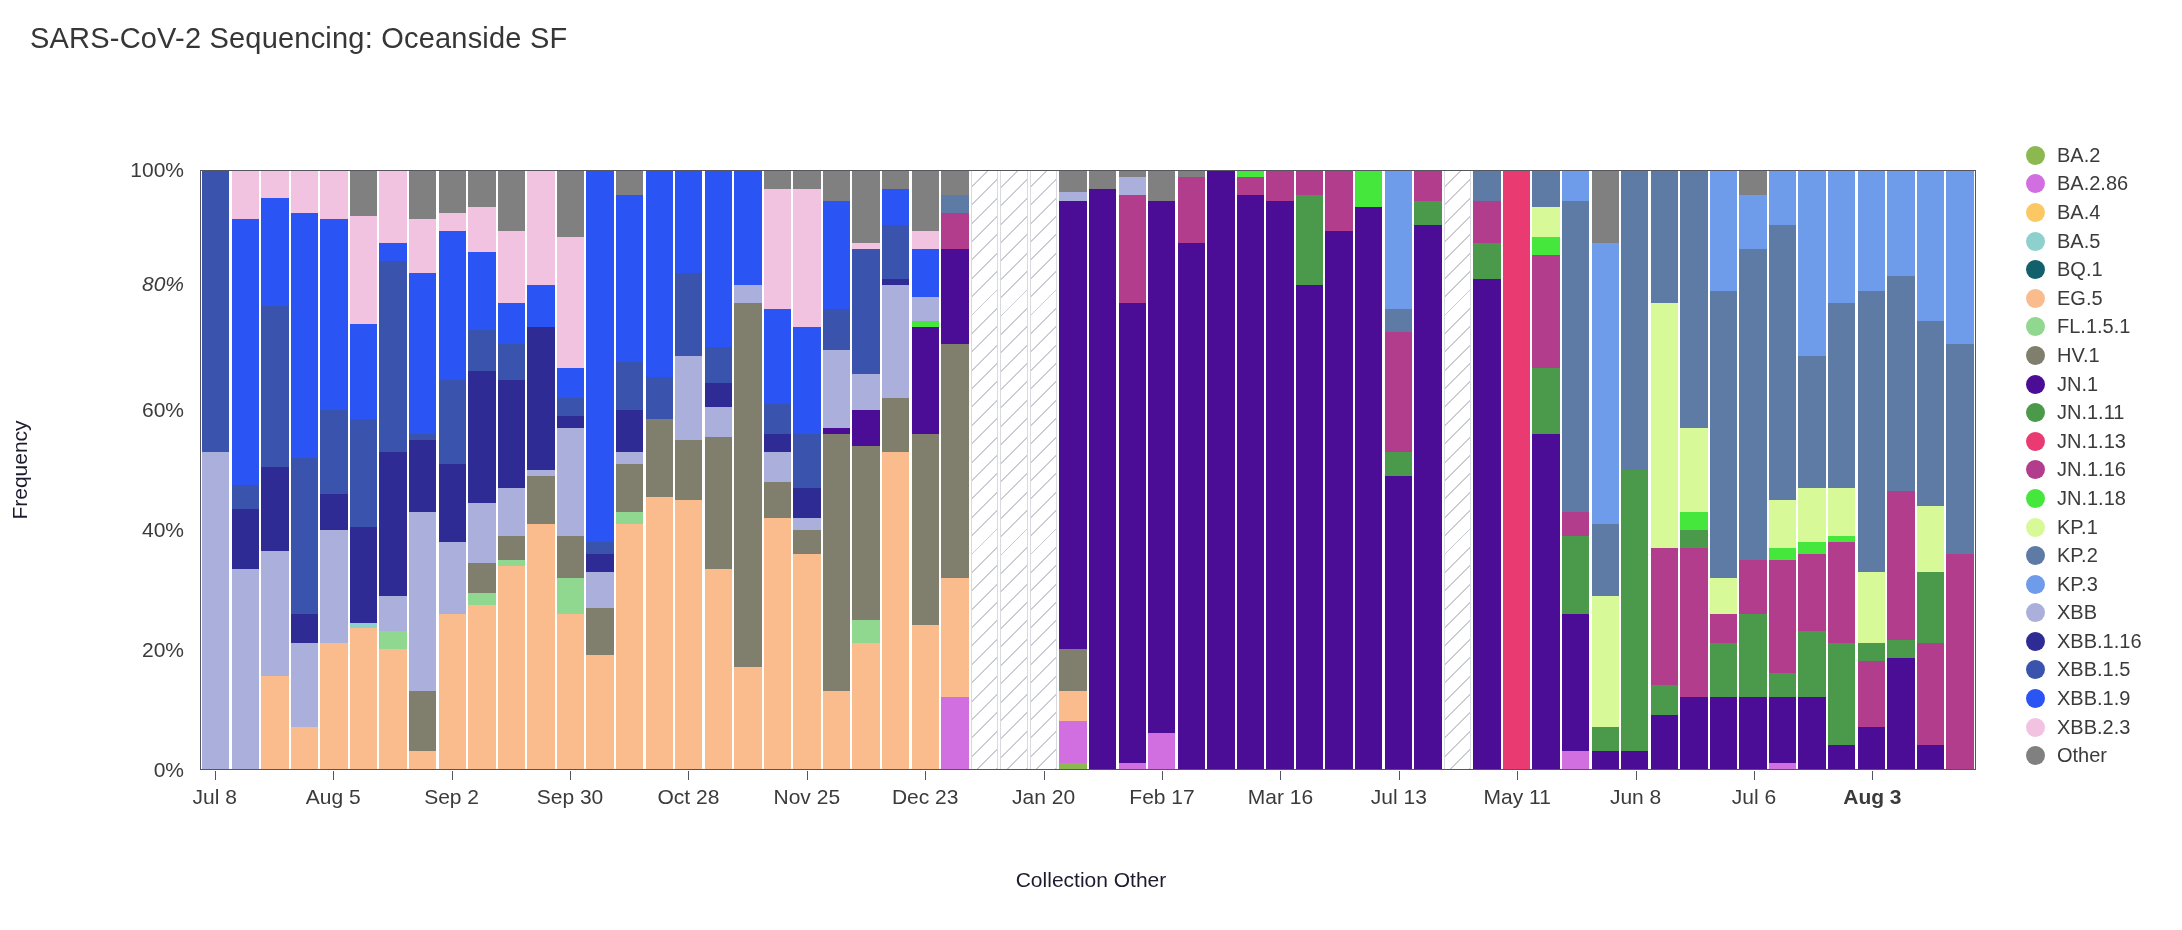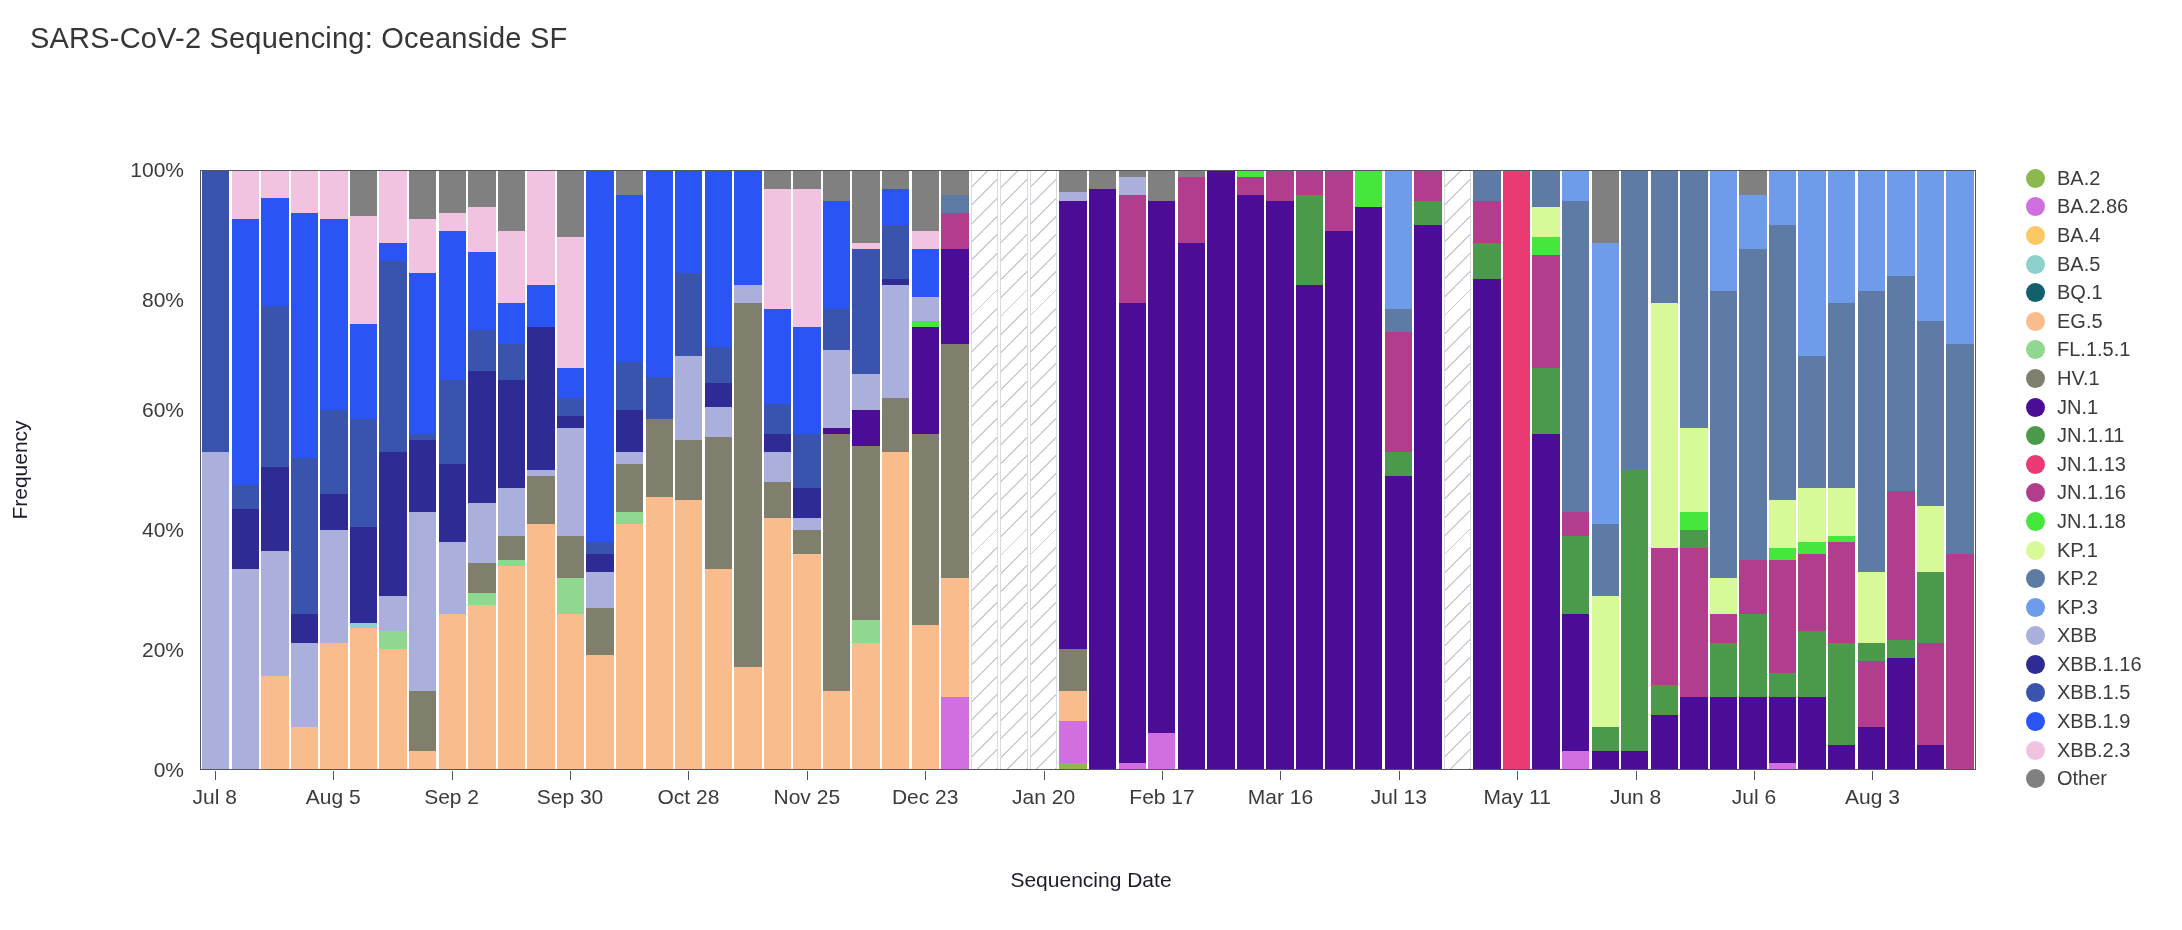--- a/index.html
+++ b/index.html
@@ -95,21 +95,21 @@
   #xlabel-title {
     position: absolute;
     left: 0; right: 0; top: 868px;
     text-align: center;
     font-size: 21px;
     color: #1c1c2e;
   }
   
   #legend {
     position: absolute;
-    left: 2026px; top: 164px;
+    left: 2026px; top: 141px;
     width: 156px;
   }
   .legend-row {
     display: flex;
     align-items: center;
     height: 28.6px;
   }
   .legend-swatch {
     width: 19px; height: 19px;
     border-radius: 50%;
@@ -128,21 +128,21 @@
 <div id="root">
 
   <div id="chart-title">SARS-CoV-2 Sequencing: Oceanside SF</div>
 
   <div id="yaxis-labels">
     <div id="ylabel-title">Frequency</div>
   <div class="ylab" style="top: 770px;">0%</div>
       <div class="ylab" style="top: 650px;">20%</div>
       <div class="ylab" style="top: 530px; margin-left: 48px;">40%</div>
       <div class="ylab" style="top: 410px;">60%</div>
-      <div class="ylab" style="top: 300px;">80%</div>
+      <div class="ylab" style="top: 284px; font-style: italic;">80%</div>
       <div class="ylab" style="top: 170px;">100%</div>
     </div>
 
   <div id="plot-wrap">
     <div id="plot-area">
         <div class="bar-slot">
           <div class="seg" style="height: 53%; background-color: rgb(170, 176, 219);"></div>
           <div class="seg" style="height: 47%; background-color: rgb(58, 84, 174);"></div>
         </div>
         <div class="bar-slot">
@@ -596,23 +596,23 @@
       <div class="xlab" style="left: 1080.4px;">Mar 16</div>
       <div class="xtick" style="left: 1198.8px;"></div>
       <div class="xlab" style="left: 1198.8px;">Jul 13</div>
       <div class="xtick" style="left: 1317.2px;"></div>
       <div class="xlab" style="left: 1317.2px;">May 11</div>
       <div class="xtick" style="left: 1435.6px;"></div>
       <div class="xlab" style="left: 1435.6px;">Jun 8</div>
       <div class="xtick" style="left: 1554px;"></div>
       <div class="xlab" style="left: 1554px;">Jul 6</div>
       <div class="xtick" style="left: 1672.4px;"></div>
-      <div class="xlab" style="left: 1672.4px;">Aug 3</div>
+      <div class="xlab" style="left: 1672.4px; font-weight: bold;">Aug 3</div>
     </div>
-  <div id="xlabel-title">Sequencing Date</div>
+  <div id="xlabel-title">Collection Other</div>
 
   <div id="legend">
       <div class="legend-row">
         <div class="legend-swatch" style="background-color: rgb(140, 185, 79);"></div>
         <div class="legend-label">BA.2</div>
       </div>
       <div class="legend-row">
         <div class="legend-swatch" style="background-color: rgb(210, 111, 224);"></div>
         <div class="legend-label">BA.2.86</div>
       </div>

